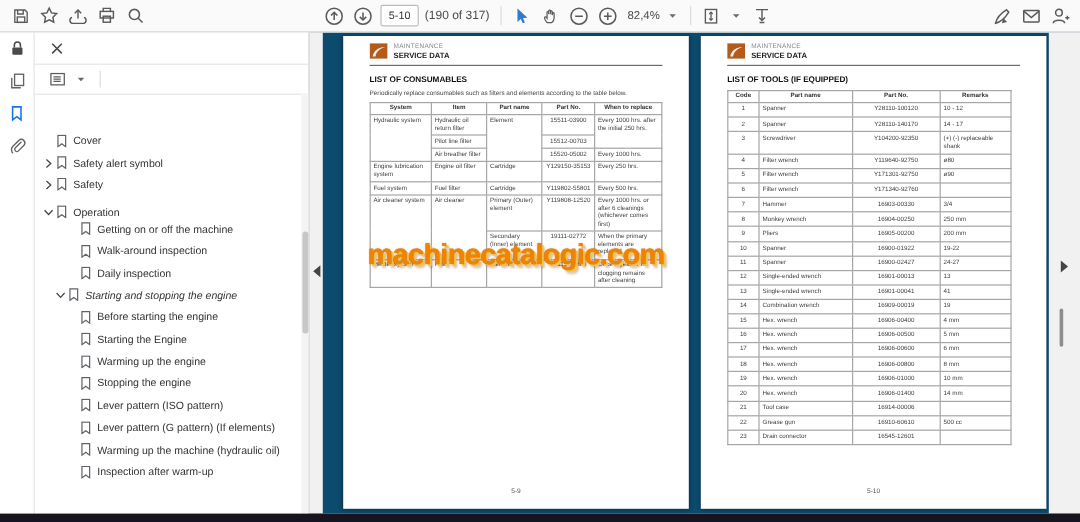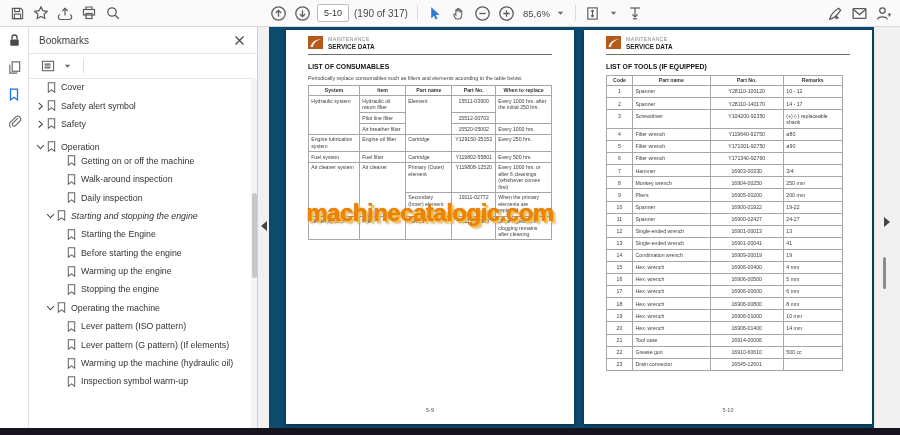--- a/index.html
+++ b/index.html
@@ -165,21 +165,21 @@
         </span>
       </button>
     <button class="tbtn">
         <span>
           <svg width="17" height="17" viewBox="0 0 16 16" fill="none" stroke="#5a5a5a" stroke-width="1.2">
             <circle cx="8" cy="8" r="6.3"></circle>
             <path d="M5 8h6M8 5v6"></path>
           </svg>
         </span>
       </button>
-    <span class="tb-zoom">85,6%</span>
+    <span class="tb-zoom">82,4%</span>
     <button class="tbtn narrow">
         <span>
           <svg width="7" height="5" viewBox="0 0 7 5">
             <path d="M.8.8l2.7 3L6.2.8z" fill="#6a6a6a"></path>
           </svg>
         </span>
       </button>
     <span class="tb-sep"></span>
     <button class="tbtn">
         <span>
@@ -266,21 +266,20 @@
       <span>
         <svg width="15" height="15" viewBox="0 0 16 16" fill="none" stroke="#5f6368" stroke-width="1.2">
           <path d="M11.6 4.4L6.2 9.8a1.9 1.9 0 0 0 2.7 2.7l5-5a3.2 3.2 0 0 0-4.5-4.5L4 8.4a4.4 4.4 0 0 0 0 6.2"></path>
         </svg>
       </span>
     </button>
 </div>
 
 <div class="bm-panel">
   <div class="bm-header">
-    <span class="bm-title">Bookmarks</span>
     <button class="bm-close">
         <span>
           <svg width="11" height="11" viewBox="0 0 11 11" stroke="#4a4a4a" stroke-width="1.3">
             <path d="M1.5 1.5l8 8M9.5 1.5l-8 8"></path>
           </svg>
         </span>
       </button>
   </div>
   <div class="bm-options">
     <button class="tbtn" style="width:20px;height:20px">
@@ -294,21 +293,21 @@
     <button class="tbtn narrow" style="height:20px">
         <span>
           <svg width="7" height="5" viewBox="0 0 7 5">
             <path d="M.8.8l2.7 3L6.2.8z" fill="#6a6a6a"></path>
           </svg>
         </span>
       </button>
     <span class="bm-opt-sep"></span>
   </div>
   <div class="bm-tree">
-      <div class="bm-row" style="padding-left: 6px;">
+      <div class="bm-row" style="padding-left: 6px; margin-top: 30px;">
         <span class="bm-chev"></span>
         <span class="bm-ic">
           <svg width="9" height="11" viewBox="0 0 9 12">
             <path d="M1 .8h7v10.4L4.5 8.6 1 11.2z" fill="none" stroke="#5f6368" stroke-width="1.1"></path>
           </svg>
         </span>
         <span class="bm-label">Cover</span>
       </div>
       <div class="bm-row" style="padding-left: 6px;">
         <span class="bm-chev">
@@ -389,62 +388,49 @@
         </span>
         <span class="bm-label">Starting and stopping the engine</span>
       </div>
       <div class="bm-row" style="padding-left: 26px;">
         <span class="bm-chev"></span>
         <span class="bm-ic">
           <svg width="9" height="11" viewBox="0 0 9 12">
             <path d="M1 .8h7v10.4L4.5 8.6 1 11.2z" fill="none" stroke="#5f6368" stroke-width="1.1"></path>
           </svg>
         </span>
+        <span class="bm-label">Before starting the engine</span>
+      </div>
+      <div class="bm-row" style="padding-left: 26px;">
+        <span class="bm-chev"></span>
+        <span class="bm-ic">
+          <svg width="9" height="11" viewBox="0 0 9 12">
+            <path d="M1 .8h7v10.4L4.5 8.6 1 11.2z" fill="none" stroke="#5f6368" stroke-width="1.1"></path>
+          </svg>
+        </span>
         <span class="bm-label">Starting the Engine</span>
       </div>
       <div class="bm-row" style="padding-left: 26px;">
         <span class="bm-chev"></span>
         <span class="bm-ic">
           <svg width="9" height="11" viewBox="0 0 9 12">
             <path d="M1 .8h7v10.4L4.5 8.6 1 11.2z" fill="none" stroke="#5f6368" stroke-width="1.1"></path>
           </svg>
         </span>
-        <span class="bm-label">Before starting the engine</span>
-      </div>
-      <div class="bm-row" style="padding-left: 26px;">
-        <span class="bm-chev"></span>
-        <span class="bm-ic">
-          <svg width="9" height="11" viewBox="0 0 9 12">
-            <path d="M1 .8h7v10.4L4.5 8.6 1 11.2z" fill="none" stroke="#5f6368" stroke-width="1.1"></path>
-          </svg>
-        </span>
         <span class="bm-label">Warming up the engine</span>
       </div>
       <div class="bm-row" style="padding-left: 26px;">
         <span class="bm-chev"></span>
         <span class="bm-ic">
           <svg width="9" height="11" viewBox="0 0 9 12">
             <path d="M1 .8h7v10.4L4.5 8.6 1 11.2z" fill="none" stroke="#5f6368" stroke-width="1.1"></path>
           </svg>
         </span>
         <span class="bm-label">Stopping the engine</span>
       </div>
-      <div class="bm-row" style="padding-left: 16px;">
-        <span class="bm-chev">
-          <svg width="9" height="10" viewBox="0 0 10 10">
-            <path d="M1.3 3l3.7 4 3.7-4" fill="none" stroke="#454545" stroke-width="1.2"></path>
-          </svg>
-        </span>
-        <span class="bm-ic">
-          <svg width="9" height="11" viewBox="0 0 9 12">
-            <path d="M1 .8h7v10.4L4.5 8.6 1 11.2z" fill="none" stroke="#5f6368" stroke-width="1.1"></path>
-          </svg>
-        </span>
-        <span class="bm-label">Operating the machine</span>
-      </div>
       <div class="bm-row" style="padding-left: 26px;">
         <span class="bm-chev"></span>
         <span class="bm-ic">
           <svg width="9" height="11" viewBox="0 0 9 12">
             <path d="M1 .8h7v10.4L4.5 8.6 1 11.2z" fill="none" stroke="#5f6368" stroke-width="1.1"></path>
           </svg>
         </span>
         <span class="bm-label">Lever pattern (ISO pattern)</span>
       </div>
       <div class="bm-row" style="padding-left: 26px;">
@@ -465,21 +451,21 @@
         </span>
         <span class="bm-label">Warming up the machine (hydraulic oil)</span>
       </div>
       <div class="bm-row" style="padding-left: 26px;">
         <span class="bm-chev"></span>
         <span class="bm-ic">
           <svg width="9" height="11" viewBox="0 0 9 12">
             <path d="M1 .8h7v10.4L4.5 8.6 1 11.2z" fill="none" stroke="#5f6368" stroke-width="1.1"></path>
           </svg>
         </span>
-        <span class="bm-label">Inspection symbol warm-up</span>
+        <span class="bm-label">Inspection after warm-up</span>
       </div>
     </div>
   <div class="bm-scrolltrack">
       <div class="bm-scrollthumb"></div>
     </div>
 </div>
 
 <div class="doc">
   <div class="gutter-left"></div>
   <div class="right-strip"></div>

